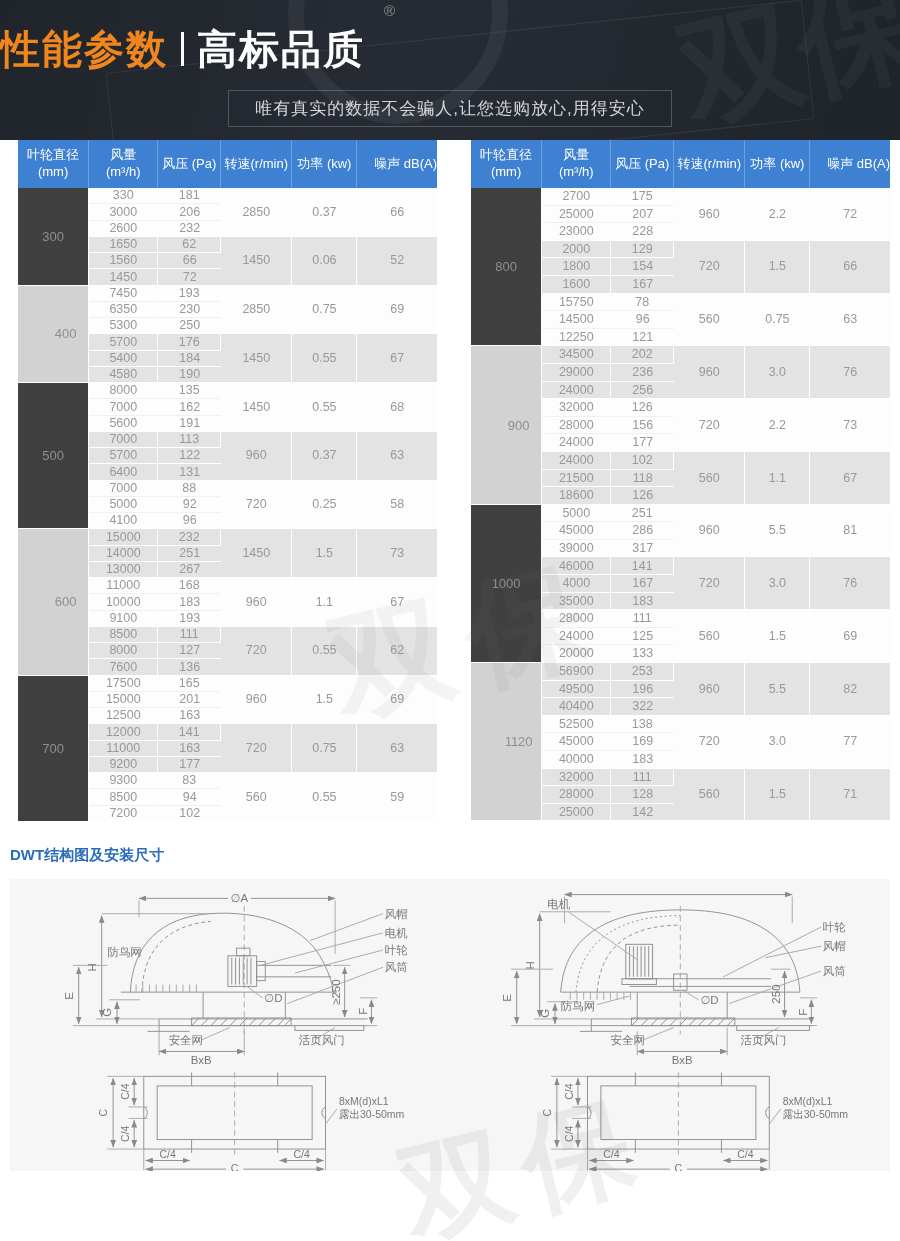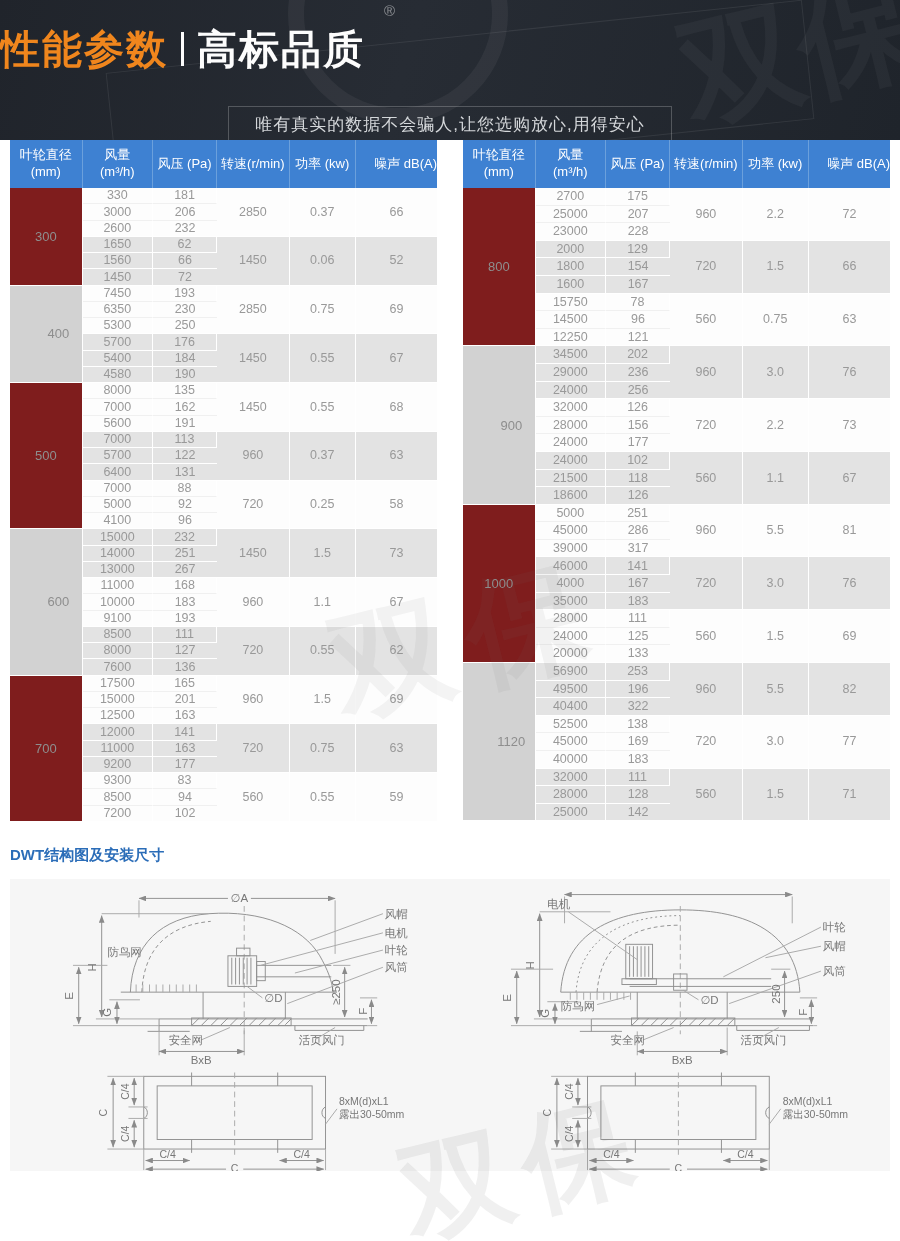--- a/index.html
+++ b/index.html
@@ -17,43 +17,43 @@
   .banner-wm { position:absolute; right:-20px; top:-30px; font-size:120px; font-weight:bold;
     color:rgba(255,255,255,.04); transform:rotate(-14deg); }
   .banner-title { position:relative; text-align:left; padding-top:22px; font-weight:bold;
     font-size:40px; letter-spacing:2px; white-space:nowrap; }
   .t-accent { color:#f0861d; }
   .t-divider { display:inline-block; width:3px; height:34px; background:#fdfdfd; margin:0 13px;
     vertical-align:-3px; }
   .t-rest { color:#fdfdfd; }
   .banner-sub-wrap { position:relative; text-align:center; margin-top:13px; }
   .banner-sub { display:inline-block; border:1px solid rgba(255,255,255,.22); padding:6px 26px;
-    color:#d4d7da; font-size:17px; letter-spacing:1px;margin-top:16px; }
+    color:#d4d7da; font-size:17px; letter-spacing:1px; }
 
   
   .content { padding:0 10px; position:relative; }
   .sec-title { font-size:15px; font-weight:bold; color:#2b6db8; margin:24px 0 13px 0; }
   .tables-row { display:flex; gap:26px; }
-  .tbl-wrap { flex:1; min-width:0; }
+  .tbl-wrap { flex:1; min-width:0;margin-left:8px; }
 
   table.perf { width:100%; border-collapse:separate; border-spacing:0; table-layout:fixed; }
   .perf th { background:#3e81d2; color:#fff; font-weight:normal; font-size:13px; line-height:1.3;
     white-space:pre-line; vertical-align:middle; height:48px; padding:2px 0; text-align:center;
     border-right:1px solid #6ba0dc; }
   .perf th:last-child { border-right:none;text-align:right; }
   .perf td { text-align:center; vertical-align:middle; font-size:12.5px; line-height:1; color:#999;
     padding:0; border-right:1px solid #fff; border-bottom:1px solid #fff; }
   .perf td:last-child { border-right:none; }
   .tbl-left tbody td { height:16.26px; }
   .tbl-right tbody td { height:17.6px; }
   tr.wht td { background:#fdfdfd; }
   tr.alt td { background:#e3e3e3; }
   tr.wht td.hair { border-bottom-color:#f0f0f0; }
   td.dia { font-size:13px; color:#8e8e8e; }
-  td.dia.light { background:#7f1d1d; }
+  td.dia.light { background:#404040; }
   td.dia.dark  { background:#d2d2d2;padding-left:25px; }
 
   
   .diagram-panel { position:relative; margin-top:14px; height:292px; background:#f6f6f6;
     overflow:hidden; display:flex; gap:36px; padding:6px 18px 0 38px; }
   .diag { width:402px; height:287px; flex:0 0 auto; }
   .diag text { fill:#777; font-size:12px; font-family:"Liberation Sans","DejaVu Sans",sans-serif; }
   .diag text.sm { font-size:11px; }
   .ln line, .ln path, .ln rect { stroke:#8f8f8f; fill:none; stroke-width:1; }
   .ln .thin { stroke:#a8a8a8; }

